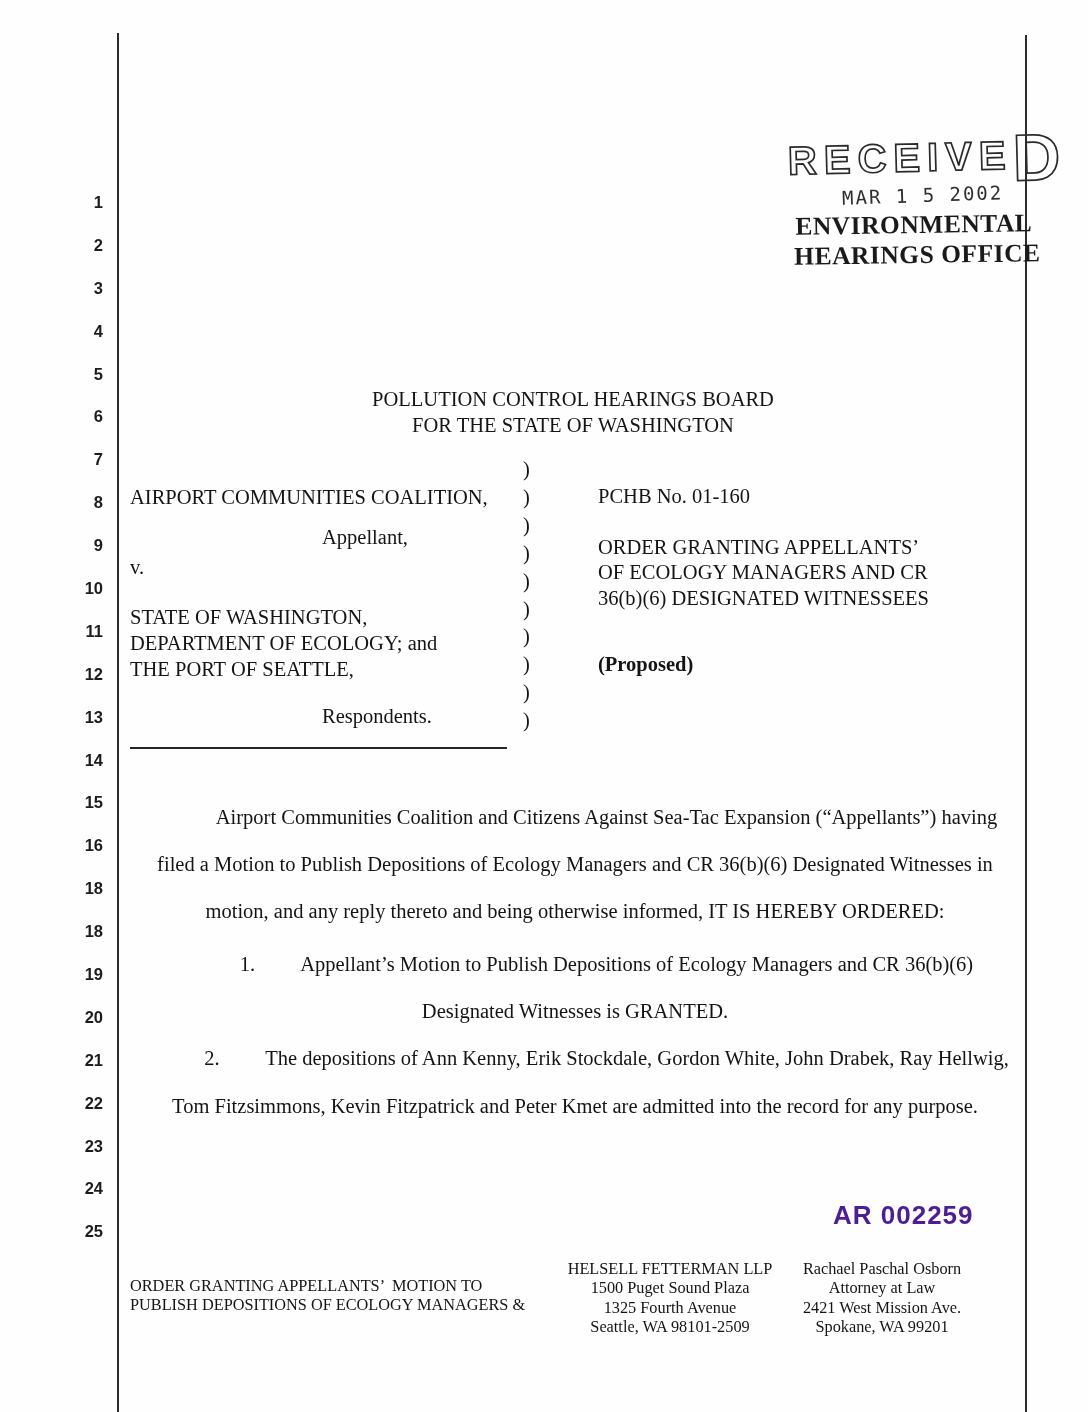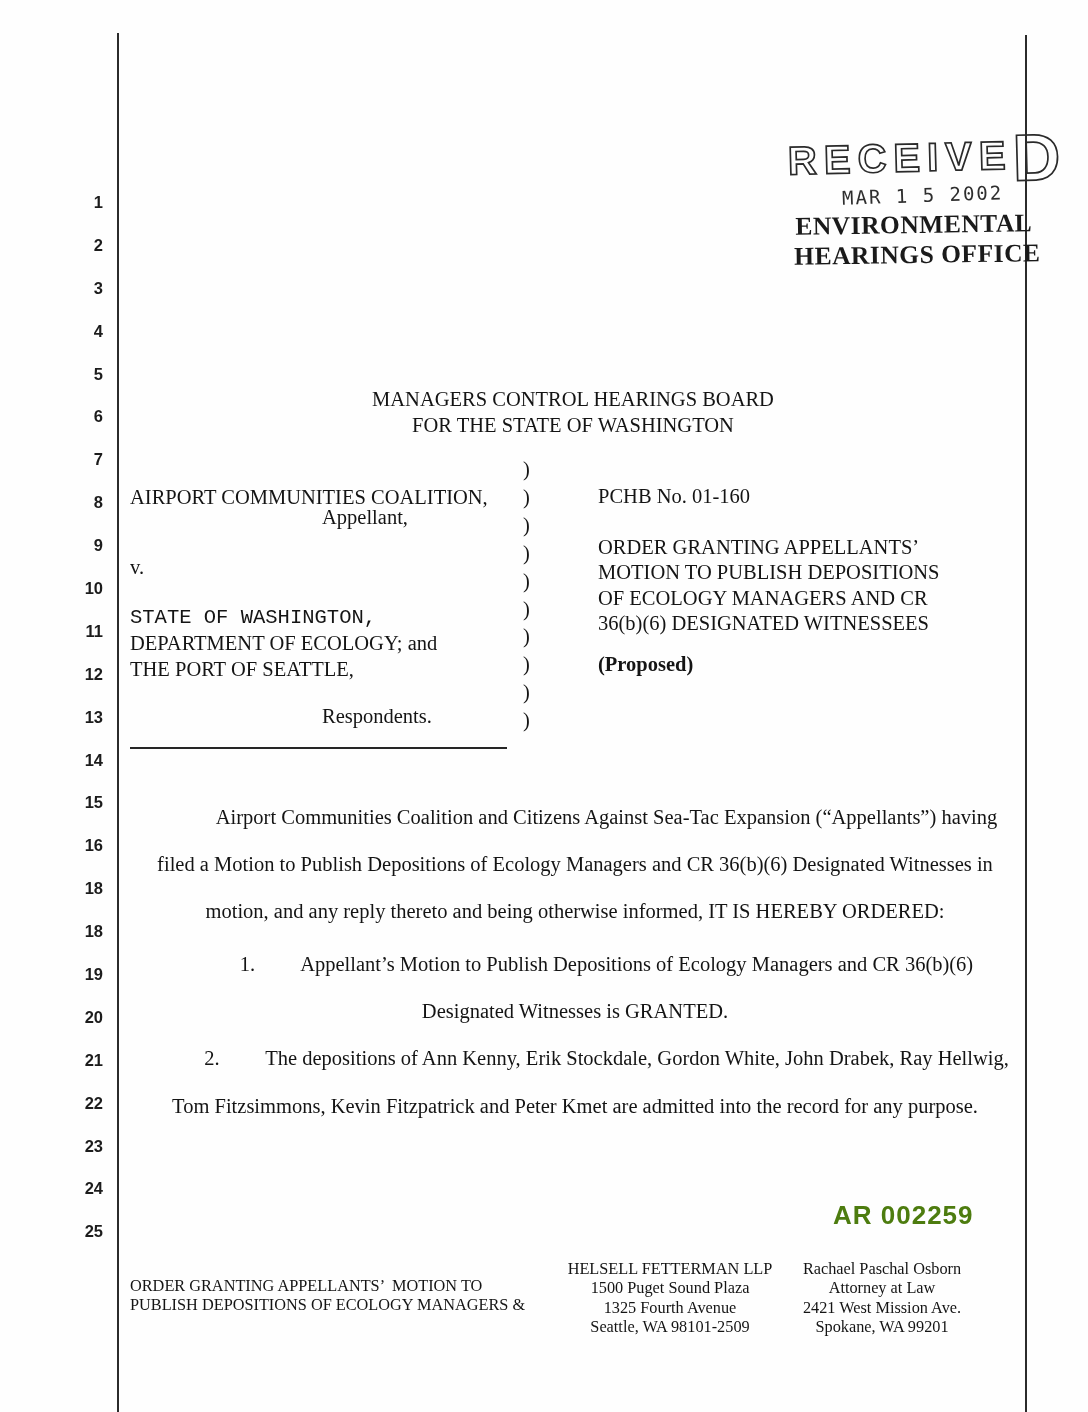--- a/index.html
+++ b/index.html
@@ -32,23 +32,23 @@
   .stamp-office div { font-size:25.5px; line-height:30px; letter-spacing:0.5px; white-space:nowrap; }
 
   
   .court-header { position:absolute; left:130px; top:386px; width:886px;
                   text-align:center; font-size:20.5px; line-height:26px; }
 
   
   .caption { position:absolute; left:130px; top:458px; width:560px; font-size:20.5px; }
   .caption .abs { position:absolute; white-space:nowrap; }
   .cap-appellant      { left:0;   top:0;margin-top:28px; }
-  .cap-appellant-role { left:192px; top:48px; }
+  .cap-appellant-role { left:192px; top:68px; }
   .cap-versus         { left:0;   top:98px; }
-  .cap-resp1          { left:0;   top:148px;font-family:Liberation Mono, monospace; }
+  .cap-resp1          { left:0;   top:148px; }
   .cap-resp2          { left:0;   top:174px; }
   .cap-resp3          { left:0;   top:200px; }
   .cap-resp-role      { left:192px; top:247px;font-family:Liberation Serif, serif; }
   .cap-parens { position:absolute; left:393px; top:-2px; white-space:pre;
                 line-height:27.9px; font-size:20.5px; }
   .caption-right { position:absolute; left:468px; top:27px; width:380px; white-space:nowrap; }
   .cr-case   { position:absolute; left:0; top:0; }
   .cr-title  { position:absolute; left:0; top:50px; line-height:25.3px; }
   .cr-proposed { position:absolute; left:0; top:168px; font-weight:bold; }
   .caption-underline { position:absolute; left:130px; top:747px; width:377px;
@@ -56,21 +56,21 @@
 
   
   .order-body { position:absolute; left:131px; top:794px; width:888px; font-size:20.5px;text-align:center; }
   .body-line { height:47.1px; line-height:47.1px; white-space:pre; }
   .body-line.indent { text-indent:63px; }
   .body-line.gap { margin-top:6px; }
 
   
   .ar-stamp { position:absolute; left:833px; top:1200px;
               font-family:"Liberation Sans", sans-serif; font-weight:bold;
-              font-size:26px; letter-spacing:1px; color:#4d7c0f; }
+              font-size:26px; letter-spacing:1px; color:#4c1d95; }
 
   
   .footer { font-size:16.3px; line-height:19.3px; }
   .footer div { white-space:pre; }
   .footer-left   { position:absolute; left:130px; top:1276px; }
   .footer-center { position:absolute; left:563px; top:1259px; width:214px; text-align:center; }
   .footer-right  { position:absolute; left:786px; top:1259px; width:192px; text-align:center; }
 </style>
 </head>
 <body>
@@ -112,21 +112,21 @@
   <div class="received-stamp">
     <div class="stamp-word"><span>RECEIVE</span><span class="stamp-d">D</span></div>
   </div>
   <div class="stamp-date">MAR 1 5 2002</div>
   <div class="stamp-office">
     <div>ENVIRONMENTAL</div>
     <div>HEARINGS OFFICE</div>
   </div>
 
   <div class="court-header">
-    <div>MANAGERS CONTROL HEARINGS BOARD</div>
+    <div>POLLUTION CONTROL HEARINGS BOARD</div>
     <div>FOR THE STATE OF WASHINGTON</div>
   </div>
 
   <div class="caption">
     <div class="abs cap-appellant">AIRPORT COMMUNITIES COALITION,</div>
     <div class="abs cap-appellant-role">Appellant,</div>
     <div class="abs cap-versus">v.</div>
     <div class="abs cap-resp1">STATE OF WASHINGTON,</div>
     <div class="abs cap-resp2">DEPARTMENT OF ECOLOGY; and</div>
     <div class="abs cap-resp3">THE PORT OF SEATTLE,</div>
@@ -139,21 +139,20 @@
 )
 )
 )
 )
 )</div>
 
     <div class="caption-right">
       <div class="cr-case">PCHB No. 01-160</div>
       <div class="cr-title">
         <div>ORDER GRANTING APPELLANTS’</div>
-        <div>MOTION TO PUBLISH DEPOSITIONS</div>
         <div>OF ECOLOGY MANAGERS AND CR</div>
         <div>36(b)(6) DESIGNATED WITNESSEES</div>
       </div>
       <div class="cr-proposed">(Proposed)</div>
     </div>
   </div>
 
   <div class="caption-underline"></div>
 
   <div class="order-body">

